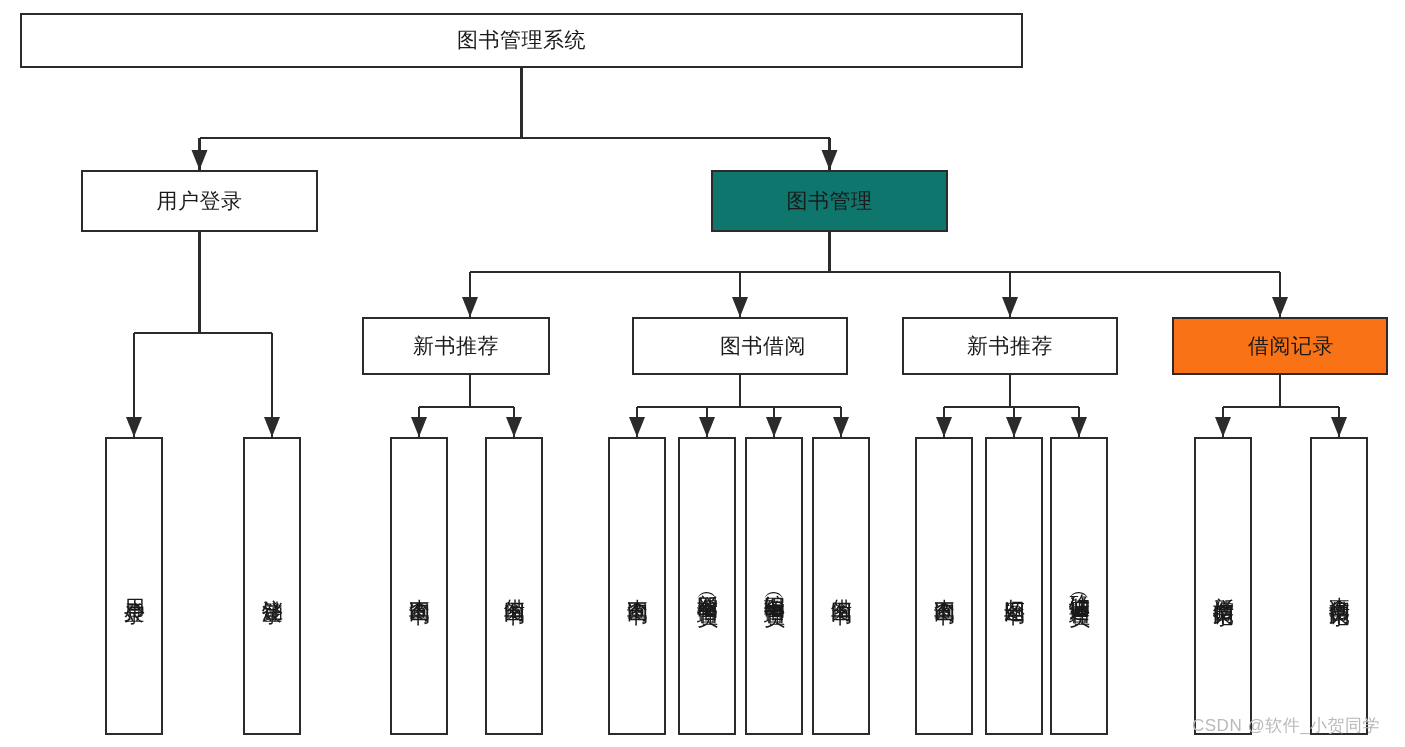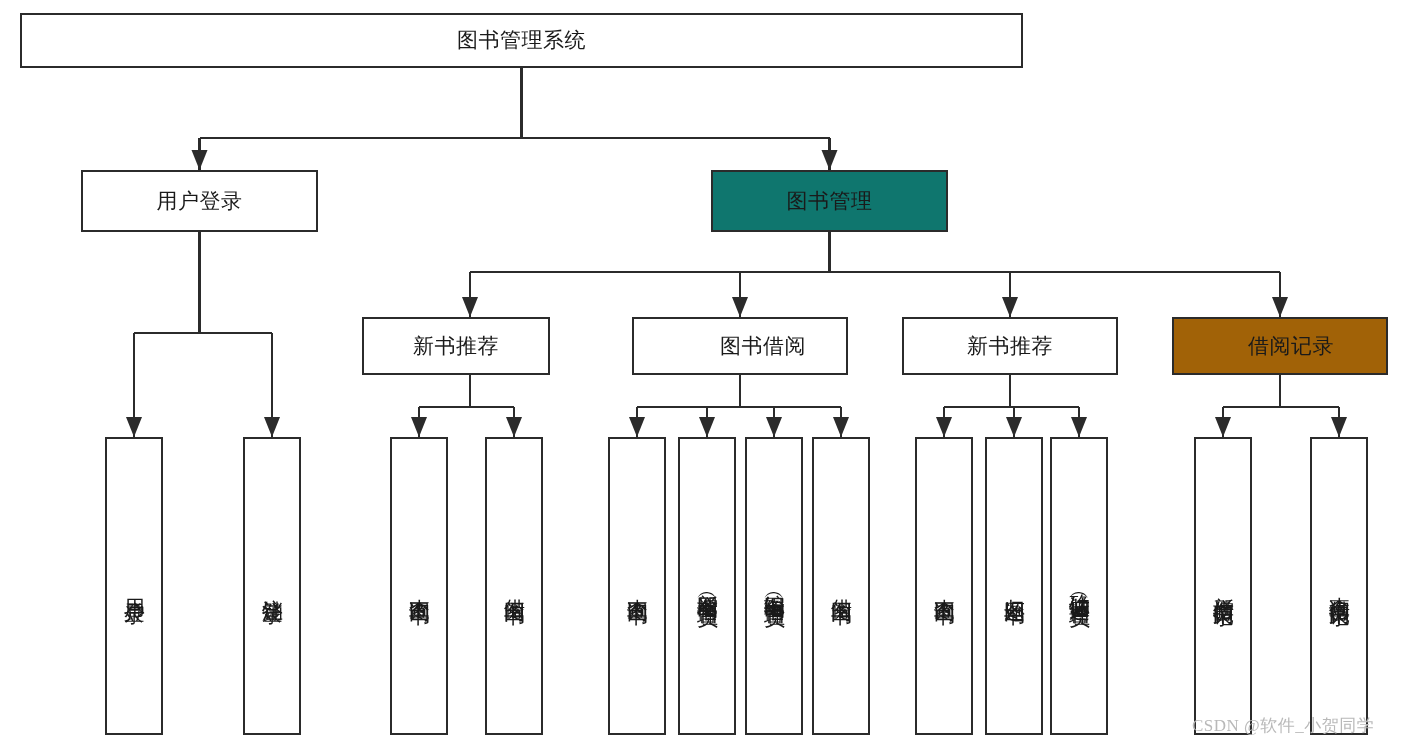--- a/index.html
+++ b/index.html
@@ -57,21 +57,21 @@
     letter-spacing: 2px;
     line-height: 1.1;
   }
   .watermark {
     position: absolute;
     color: #b9b9b9;
     font-size: 17px;
     letter-spacing: 0.5px;
     white-space: nowrap;
     pointer-events: none;
-    font-family: Liberation Serif, serif;
+    font-family: Liberation Sans, sans-serif;
   }
 </style>
 </head>
 <body>
 
 <div id="diagram-root">
   <svg id="diagram-svg" viewBox="0 0 1405 747" xmlns="http://www.w3.org/2000/svg">
       <line x1="521.5" y1="68" x2="521.5" y2="138" stroke="#2b2b2b" stroke-width="2.6" shape-rendering="crispEdges"></line>
       <line x1="199.5" y1="138" x2="829.5" y2="138" stroke="#2b2b2b" stroke-width="2.6" shape-rendering="crispEdges"></line>
       <line x1="199.5" y1="138" x2="199.5" y2="170" stroke="#2b2b2b" stroke-width="2.6" shape-rendering="crispEdges"></line>
@@ -137,21 +137,21 @@
       </div>
       <div class="node-box node-h" style="left: 362px; top: 317px; width: 188px; height: 58px; border-color: rgb(43, 43, 43); background: rgb(255, 255, 255);">
         <span class="node-label" style="color: rgb(26, 26, 26);">新书推荐</span>
       </div>
       <div class="node-box node-h" style="left: 632px; top: 317px; width: 216px; height: 58px; border-color: rgb(43, 43, 43); background: rgb(255, 255, 255);">
         <span class="node-label" style="color: rgb(26, 26, 26); margin-left: 46px;">图书借阅</span>
       </div>
       <div class="node-box node-h" style="left: 902px; top: 317px; width: 216px; height: 58px; border-color: rgb(43, 43, 43); background: rgb(255, 255, 255);">
         <span class="node-label" style="color: rgb(26, 26, 26);">新书推荐</span>
       </div>
-      <div class="node-box node-h" style="left: 1172px; top: 317px; width: 216px; height: 58px; border-color: rgb(43, 43, 43); background: #a16207; padding-left: 22px;">
+      <div class="node-box node-h" style="left: 1172px; top: 317px; width: 216px; height: 58px; border-color: rgb(43, 43, 43); background: #f97316; padding-left: 22px;">
         <span class="node-label" style="color: rgb(26, 26, 26);">借阅记录</span>
       </div>
       <div class="node-box node-v" style="left: 105px; top: 437px; width: 58px; height: 298px; border-color: rgb(43, 43, 43); background: rgb(255, 255, 255);">
         <span class="node-label" style="color: rgb(26, 26, 26);">用户登录</span>
       </div>
       <div class="node-box node-v" style="left: 243px; top: 437px; width: 58px; height: 298px; border-color: rgb(43, 43, 43); background: rgb(255, 255, 255);">
         <span class="node-label" style="color: rgb(26, 26, 26);">注销登录</span>
       </div>
       <div class="node-box node-v" style="left: 390px; top: 437px; width: 58px; height: 298px; border-color: rgb(43, 43, 43); background: rgb(255, 255, 255);">
         <span class="node-label" style="color: rgb(26, 26, 26);">查询图书</span>

